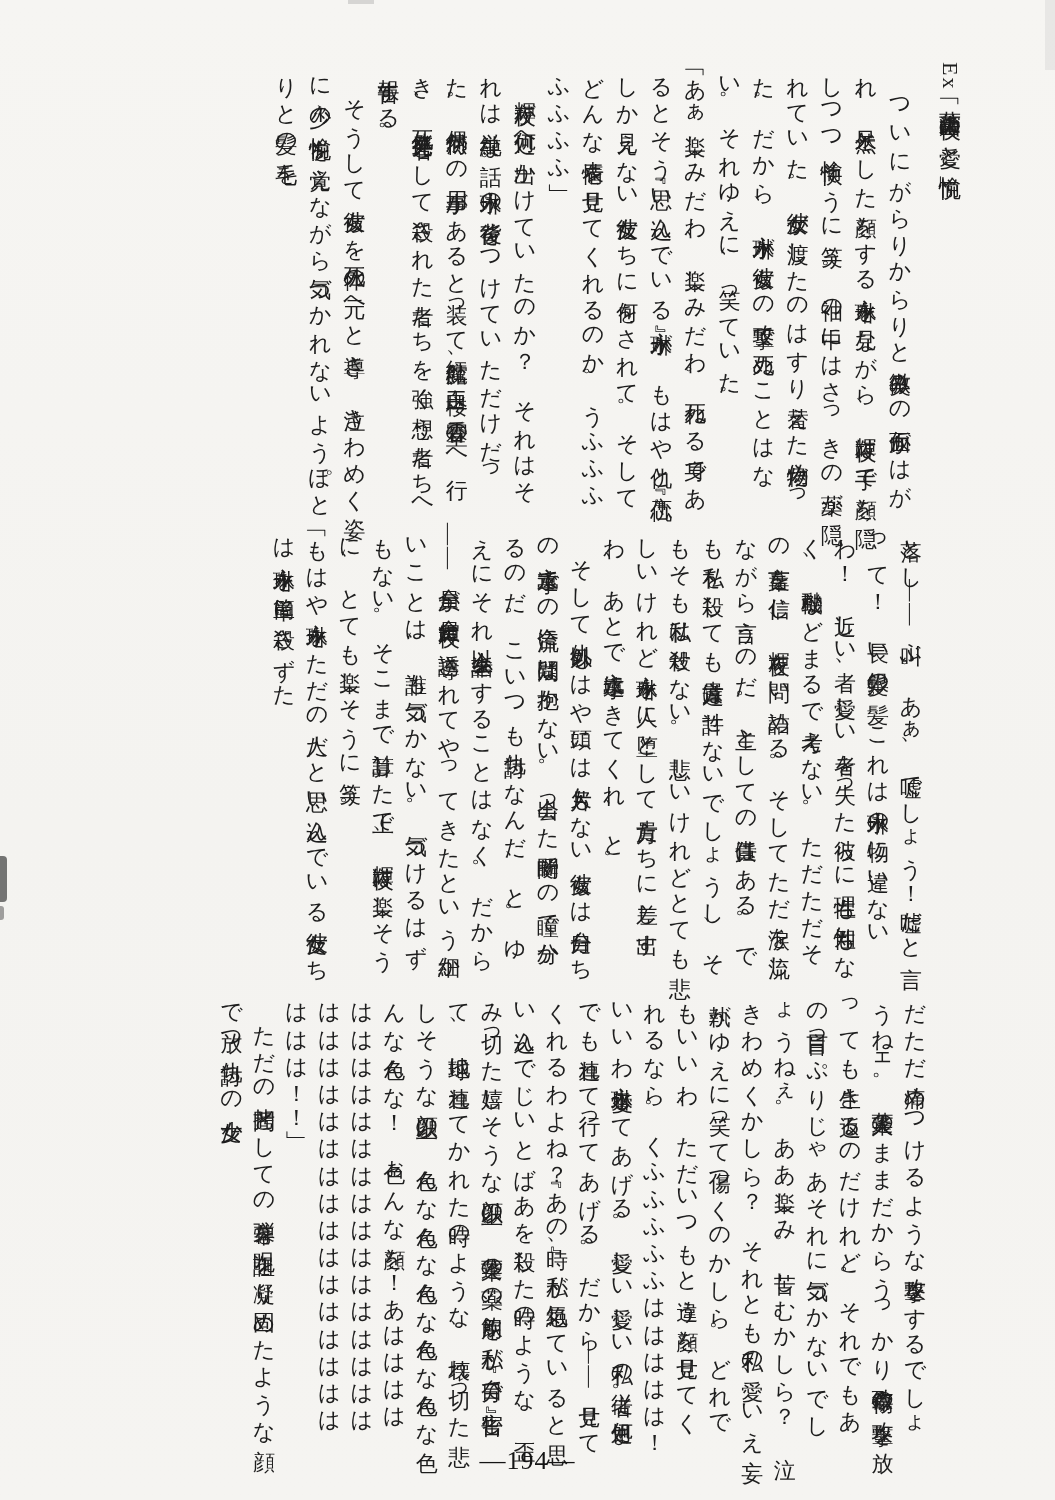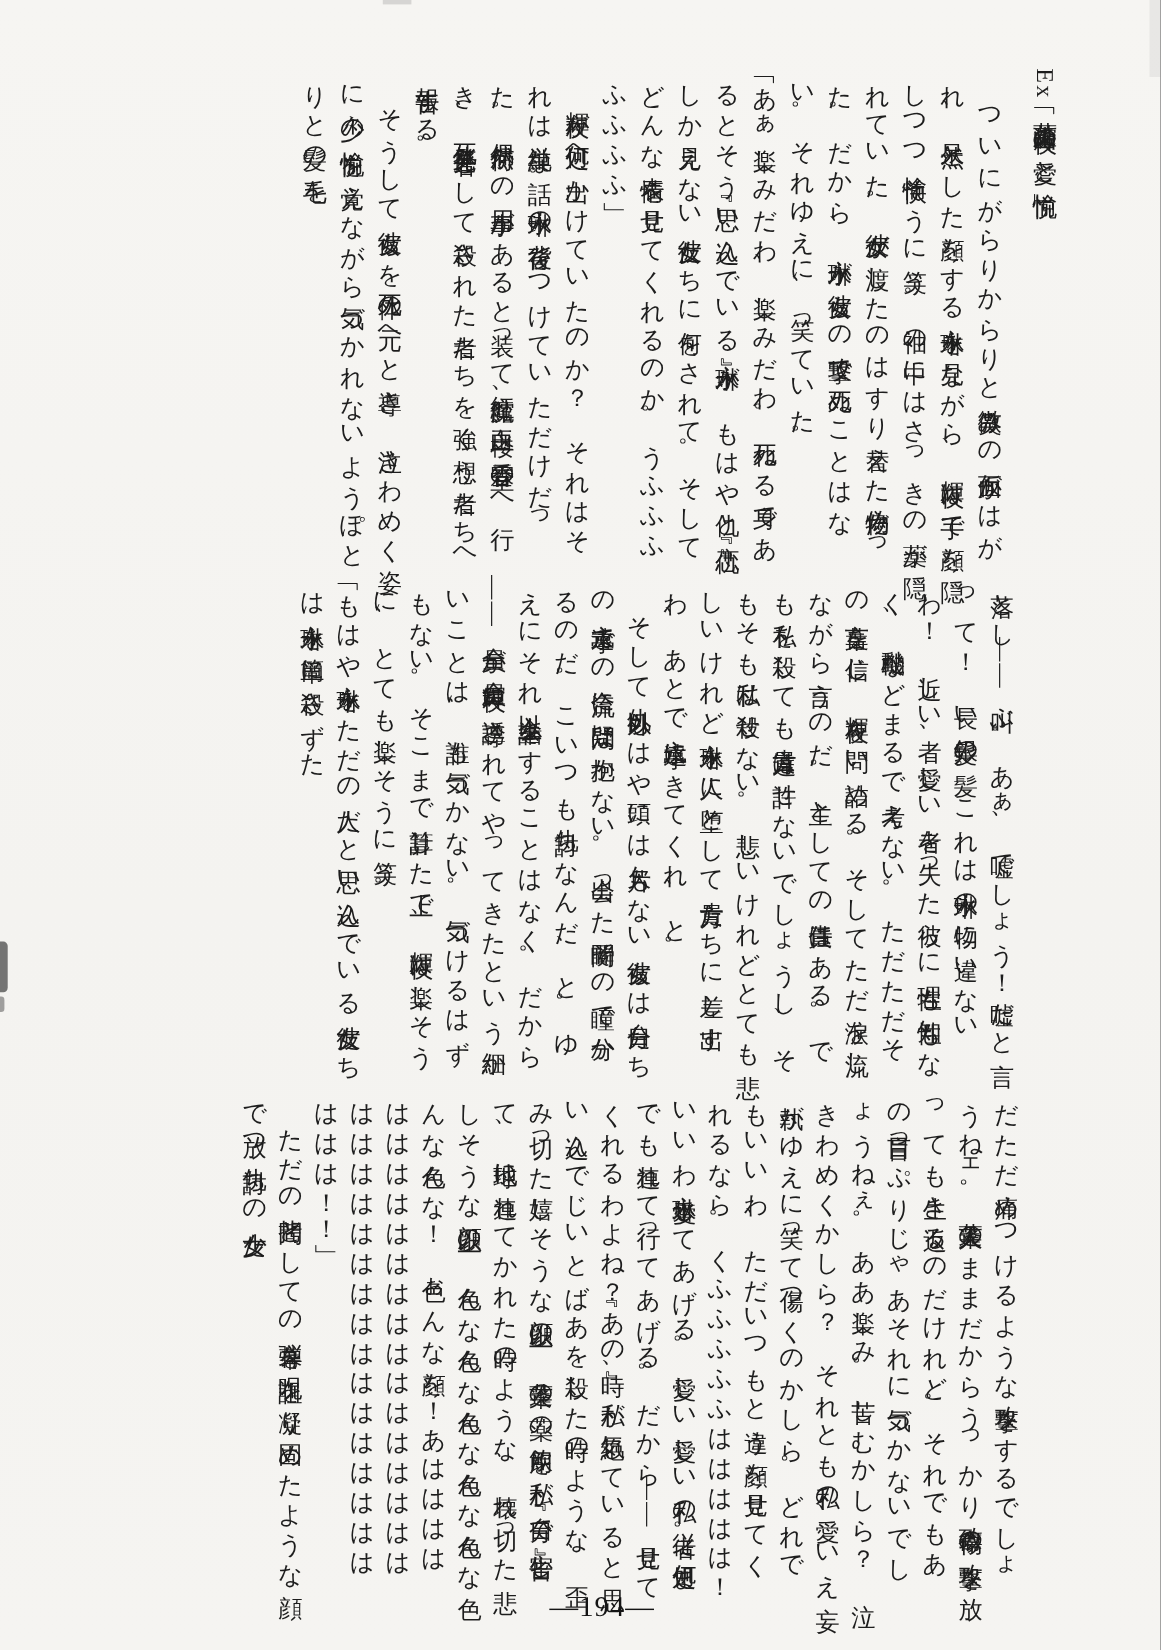--- a/index.html
+++ b/index.html
@@ -56,21 +56,20 @@
     line-height: 1.48;
   }
   .page-number {
     position: absolute;
     bottom: 24px;
     left: 50%;
     transform: translateX(-50%);
     font-size: 26px;
     letter-spacing: 1px;
     color: #141414;
-    margin-left: 20px;
   }
   .artifact {
     position: absolute;
     background: #4a4a4a;
     opacity: 0.75;
   }
   #artifact-1 { left: 0; top: 856px; width: 7px; height: 46px; border-radius: 0 4px 4px 0; }
   #artifact-2 { left: 0; top: 906px; width: 4px; height: 14px; border-radius: 0 3px 3px 0; opacity: 0.5; }
   #artifact-3 { right: 0; top: 0; width: 10px; height: 70px; opacity: 0.08; }
   #artifact-4 { left: 348px; top: 0; width: 26px; height: 4px; opacity: 0.18; }

